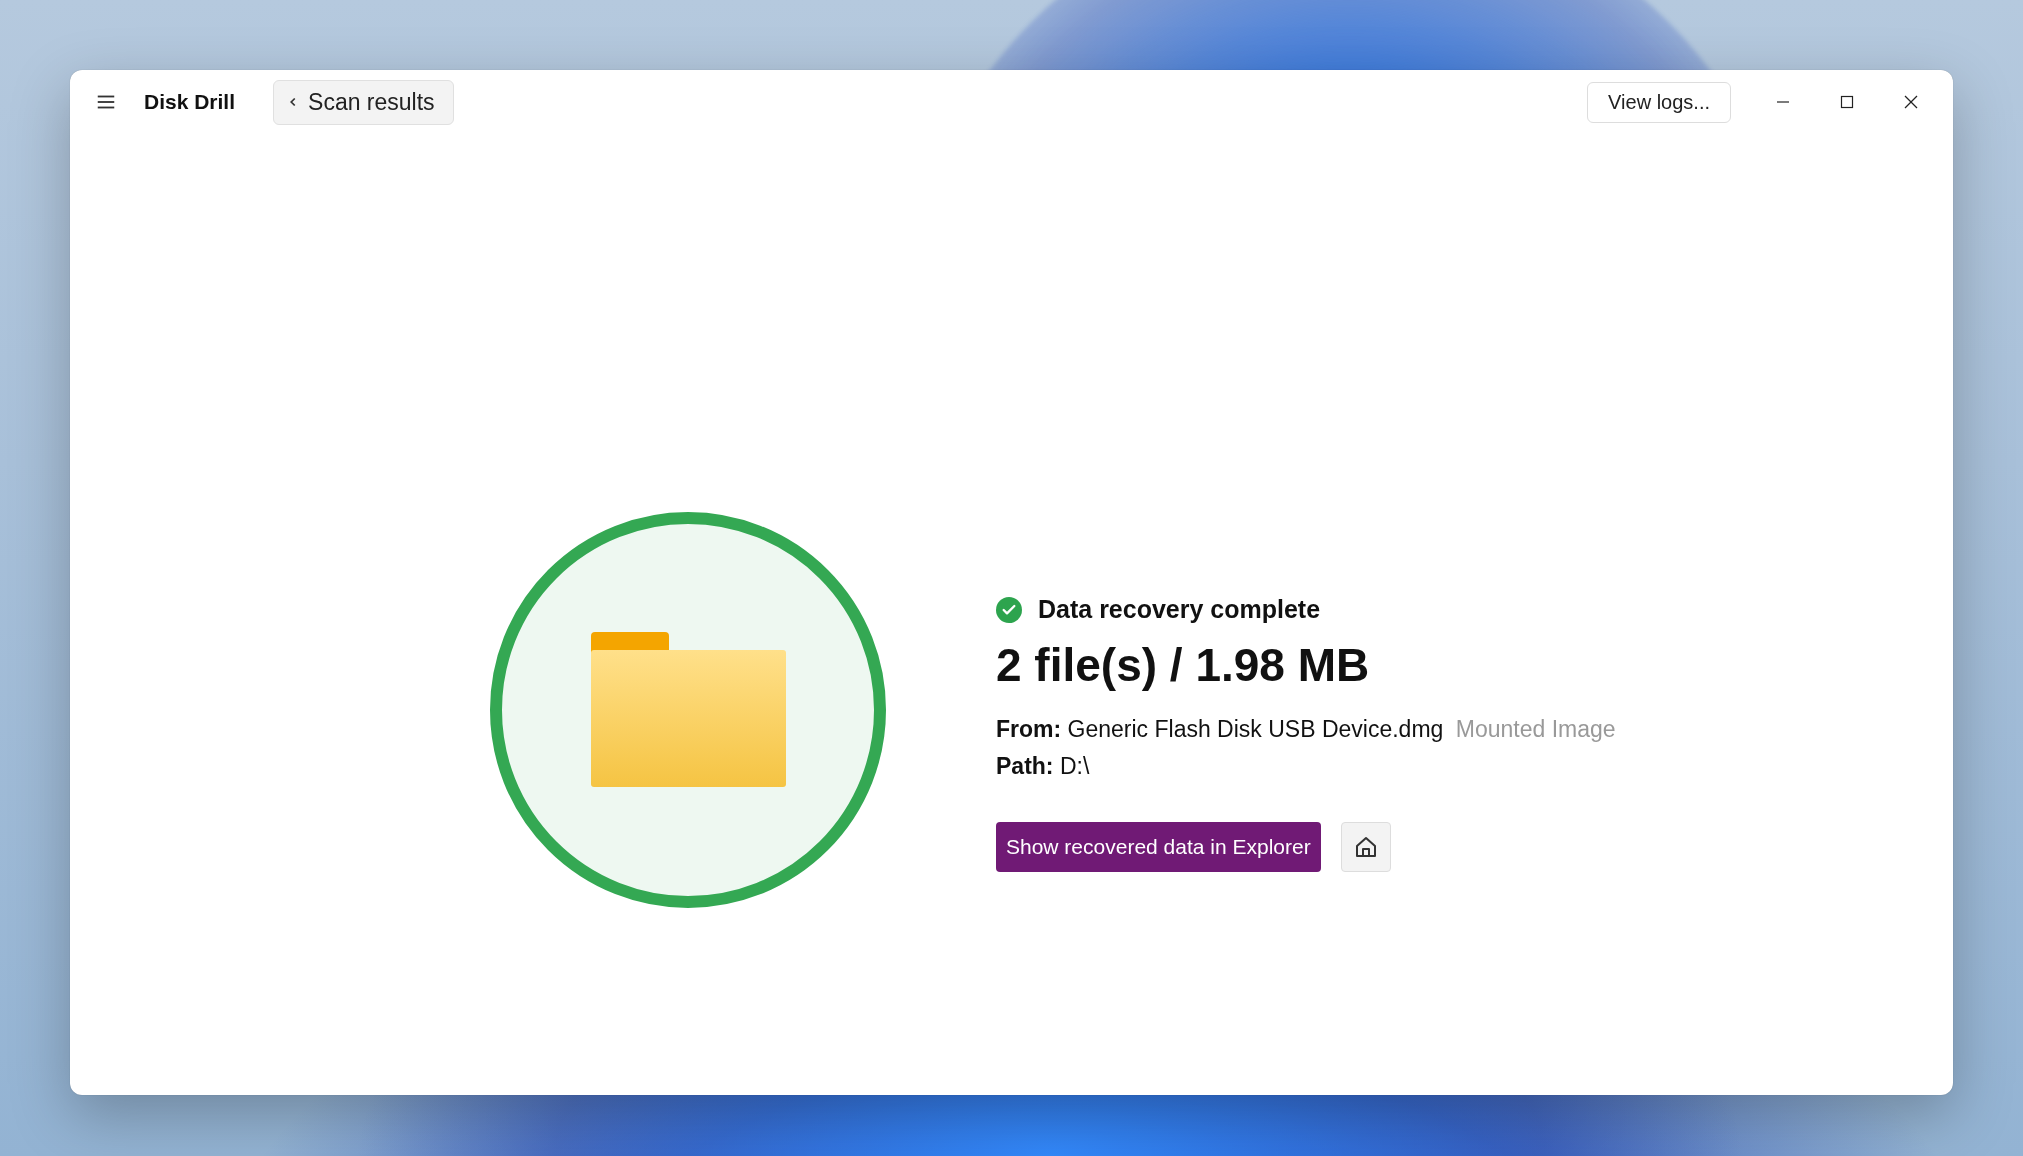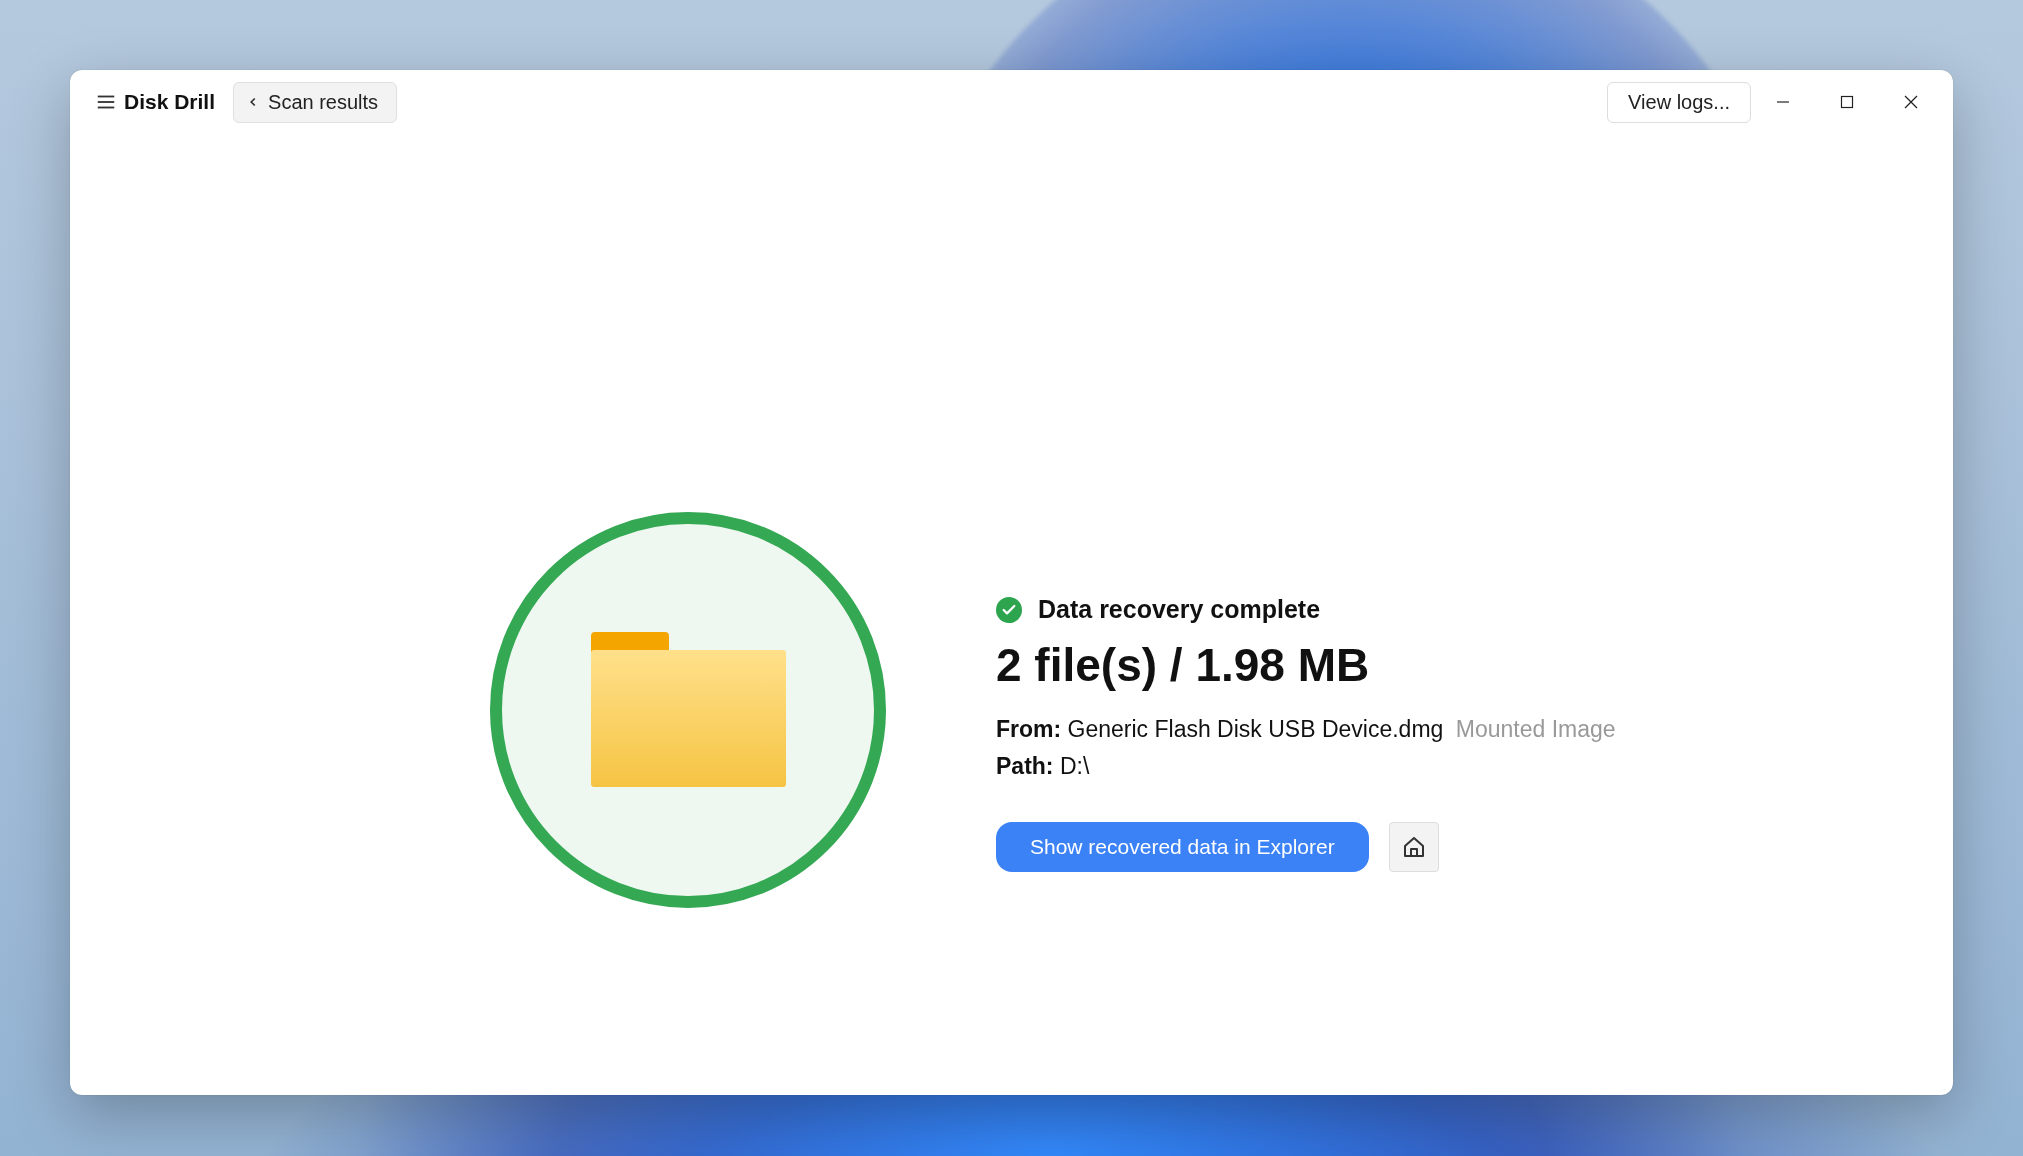--- a/index.html
+++ b/index.html
@@ -56,21 +56,21 @@
       border-radius: 12px;
       box-shadow: 0 20px 60px rgba(0,0,0,0.25), 0 0 1px rgba(0,0,0,0.3);
       display: flex;
       flex-direction: column;
     }
     .titlebar {
       height: 64px;
       display: flex;
       align-items: center;
       padding: 0 10px 0 18px;
-      gap: 0;
+      gap: 20px;
     }
     .hamburger {
       width: 36px;
       height: 36px;
       display: flex;
       align-items: center;
       justify-content: center;
       cursor: pointer;
     }
     .hamburger svg { width: 22px; height: 22px; }
@@ -81,21 +81,21 @@
       margin-right: 18px;
     }
     .back-btn {
       display: flex;
       align-items: center;
       gap: 8px;
       background: #f3f3f3;
       border: 1px solid #e0e0e0;
       border-radius: 6px;
       padding: 8px 18px 8px 12px;
-      font-size: 20px;
+      font-size: 23px;
       color: #222;
       cursor: pointer;
     }
     .back-btn svg { width: 14px; height: 14px; }
     .spacer { flex: 1; }
     .view-logs-btn {
       background: #fff;
       border: 1px solid #ddd;
       border-radius: 6px;
       padding: 8px 20px;
@@ -195,25 +195,25 @@
       margin-bottom: 10px;
     }
     .meta-row .label { font-weight: 600; }
     .meta-row .tag { color: #999; margin-left: 6px; }
     .actions {
       display: flex;
       gap: 20px;
       margin-top: 42px;
     }
     .primary-btn {
-      background: #3b82f6;
+      background: #701a75;
       color: #fff;
       border: none;
-      border-radius: 16px;
-      padding: 12px 34px;
+      border-radius: 4px;
+      padding: 12px 10px;
       font-size: 21px;
       cursor: pointer;
     }
     .home-btn {
       width: 50px;
       height: 50px;
       background: #f3f3f3;
       border: 1px solid #ddd;
       border-radius: 4px;
       display: flex;

